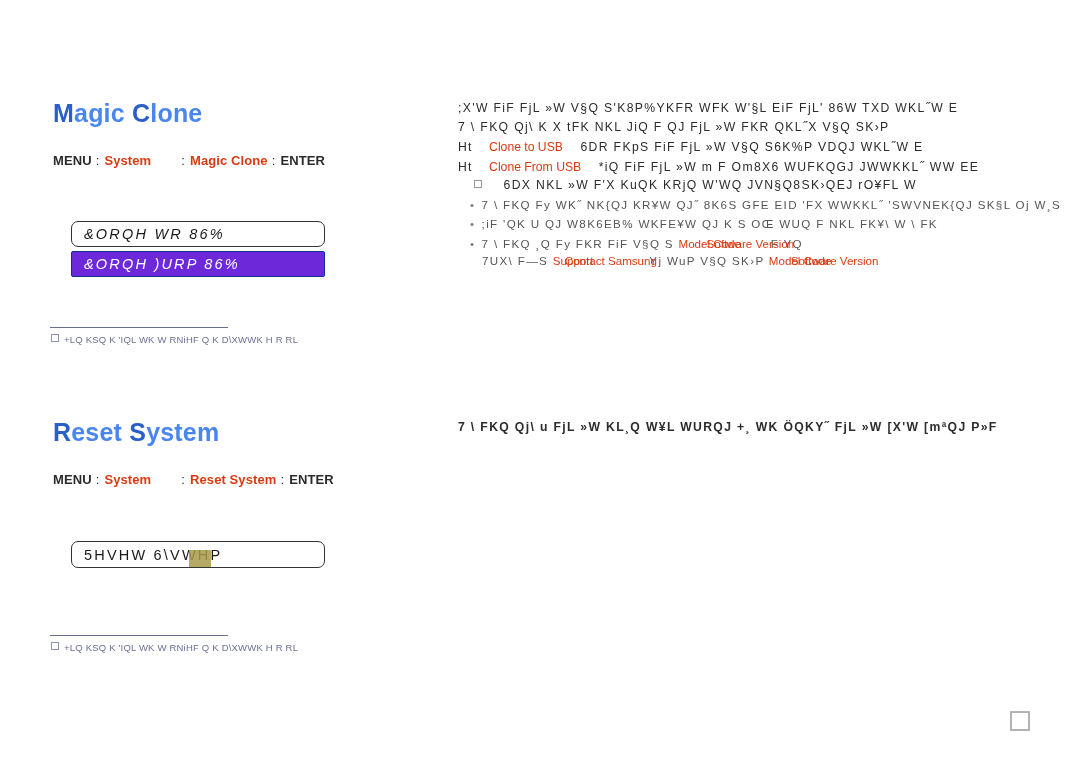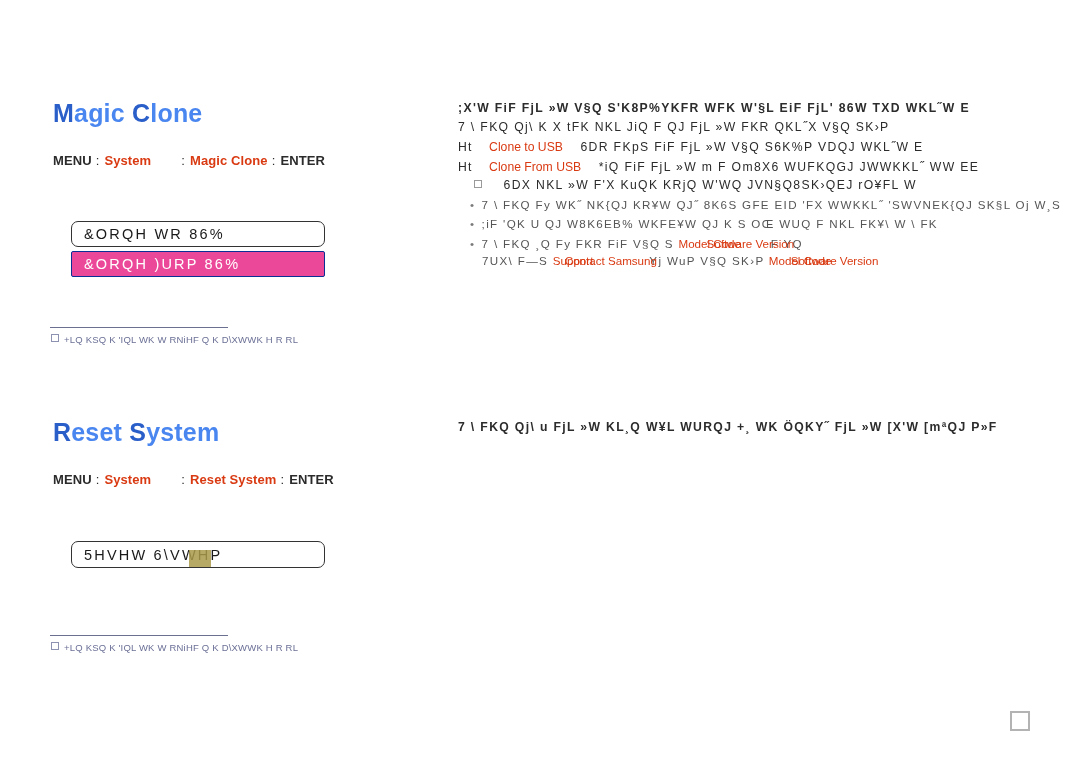--- a/index.html
+++ b/index.html
@@ -62,21 +62,21 @@
     letter-spacing: 2.2px;
     font-family: "Liberation Sans", sans-serif;
   }
   .osd-row.outline {
     border: 1.4px solid #333333;
     border-radius: 7px;
     background: #ffffff;
     color: #1a1a1a;
   }
   .osd-row.filled {
-    background: #ec4899;
+    background: #6d28d9;
     color: #ffffff;
     border: 1.4px solid #0c2f95;
     border-radius: 2px;
   }
   .osd-row.outline.tall { height: 27px; }
 
   
   .glyph-highlight {
     position: absolute;
     width: 22px;
@@ -160,21 +160,21 @@
     border: 2px solid #b3b3b3;
     background: #ffffff;
     box-sizing: border-box;
   }
 </style>
 </head>
 <body>
 
 <div class="page">
 
-  <div class="body-line" style="left:458px; top:101px;font-weight:bold;">
+  <div class="body-line" style="left:458px; top:101px;">
     <span>;X'W FiF FjL  »W V§Q S'K8P%YKFR WFK W'§L EiF FjL' 86W TXD WKL˝W E</span>
   </div>
 
   <div class="body-line" style="left:458px; top:120px;">
     <span>7 \ FKQ Qj\ K X tFK NKL JiQ F QJ FjL  »W FKR QKL˝X V§Q SK›P</span>
   </div>
 
   <div class="body-line" style="left:458px; top:140px;">
     <span class="lead">Ht</span>
     <span style="display:inline-block;width:7px"></span>
@@ -238,21 +238,21 @@
   </div>
 
   <div class="abs section-title" style="left:53px; top:101px;">
     <span class="cap">M</span><span class="rest">agic </span><span class="cap">C</span><span class="rest">lone</span>
   </div>
 
   <div class="abs menu-path" style="left:53px; top:153px;">
     <span class="plain">MENU</span><span class="sep">:</span><span class="hl">System</span><span class="gap"></span><span class="sep">:</span><span class="hl">Magic Clone</span><span class="sep">:</span><span class="plain">ENTER</span>
   </div>
 
-  <div class="osd-group" style="left:71px; top:221px;">
+  <div class="osd-group" style="left:71px; top:221px;font-style:italic;">
     <div class="osd-row outline">
       <span>&amp;ORQH WR 86%</span>
     </div>
     <div class="osd-row filled" style="margin-top:4px;">
       <span>&amp;ORQH )URP 86%</span>
     </div>
   </div>
 
   <div class="footnote-rule" style="left:50px; top:327px;"></div>
   <div class="footnote-text" style="left:51px; top:334px;">

